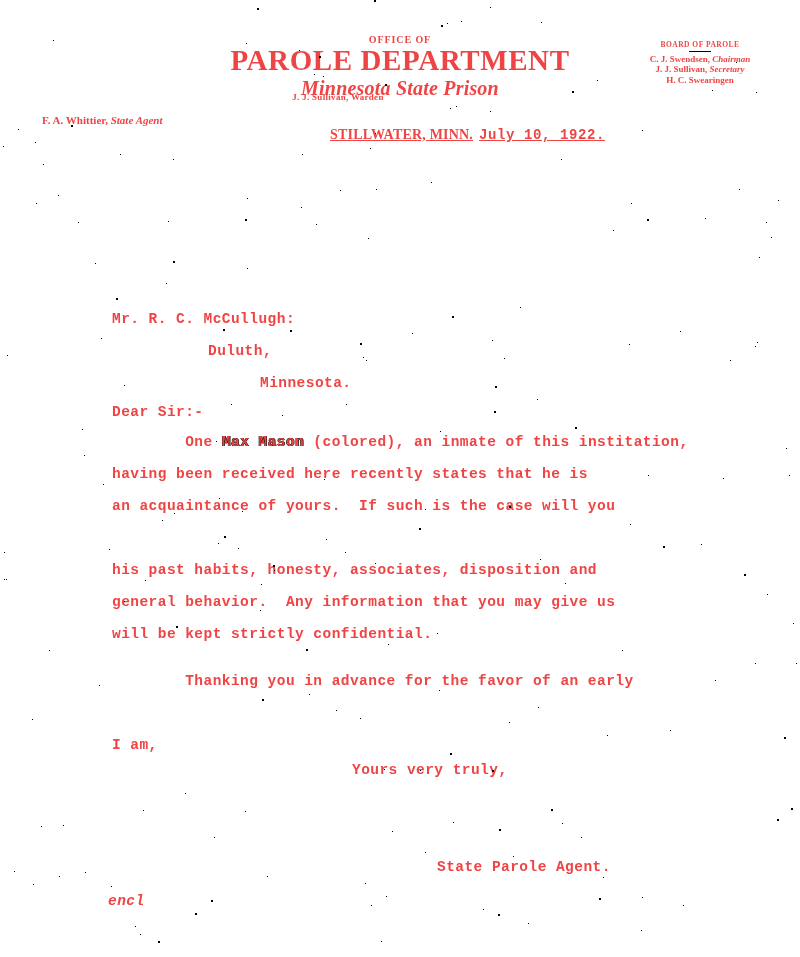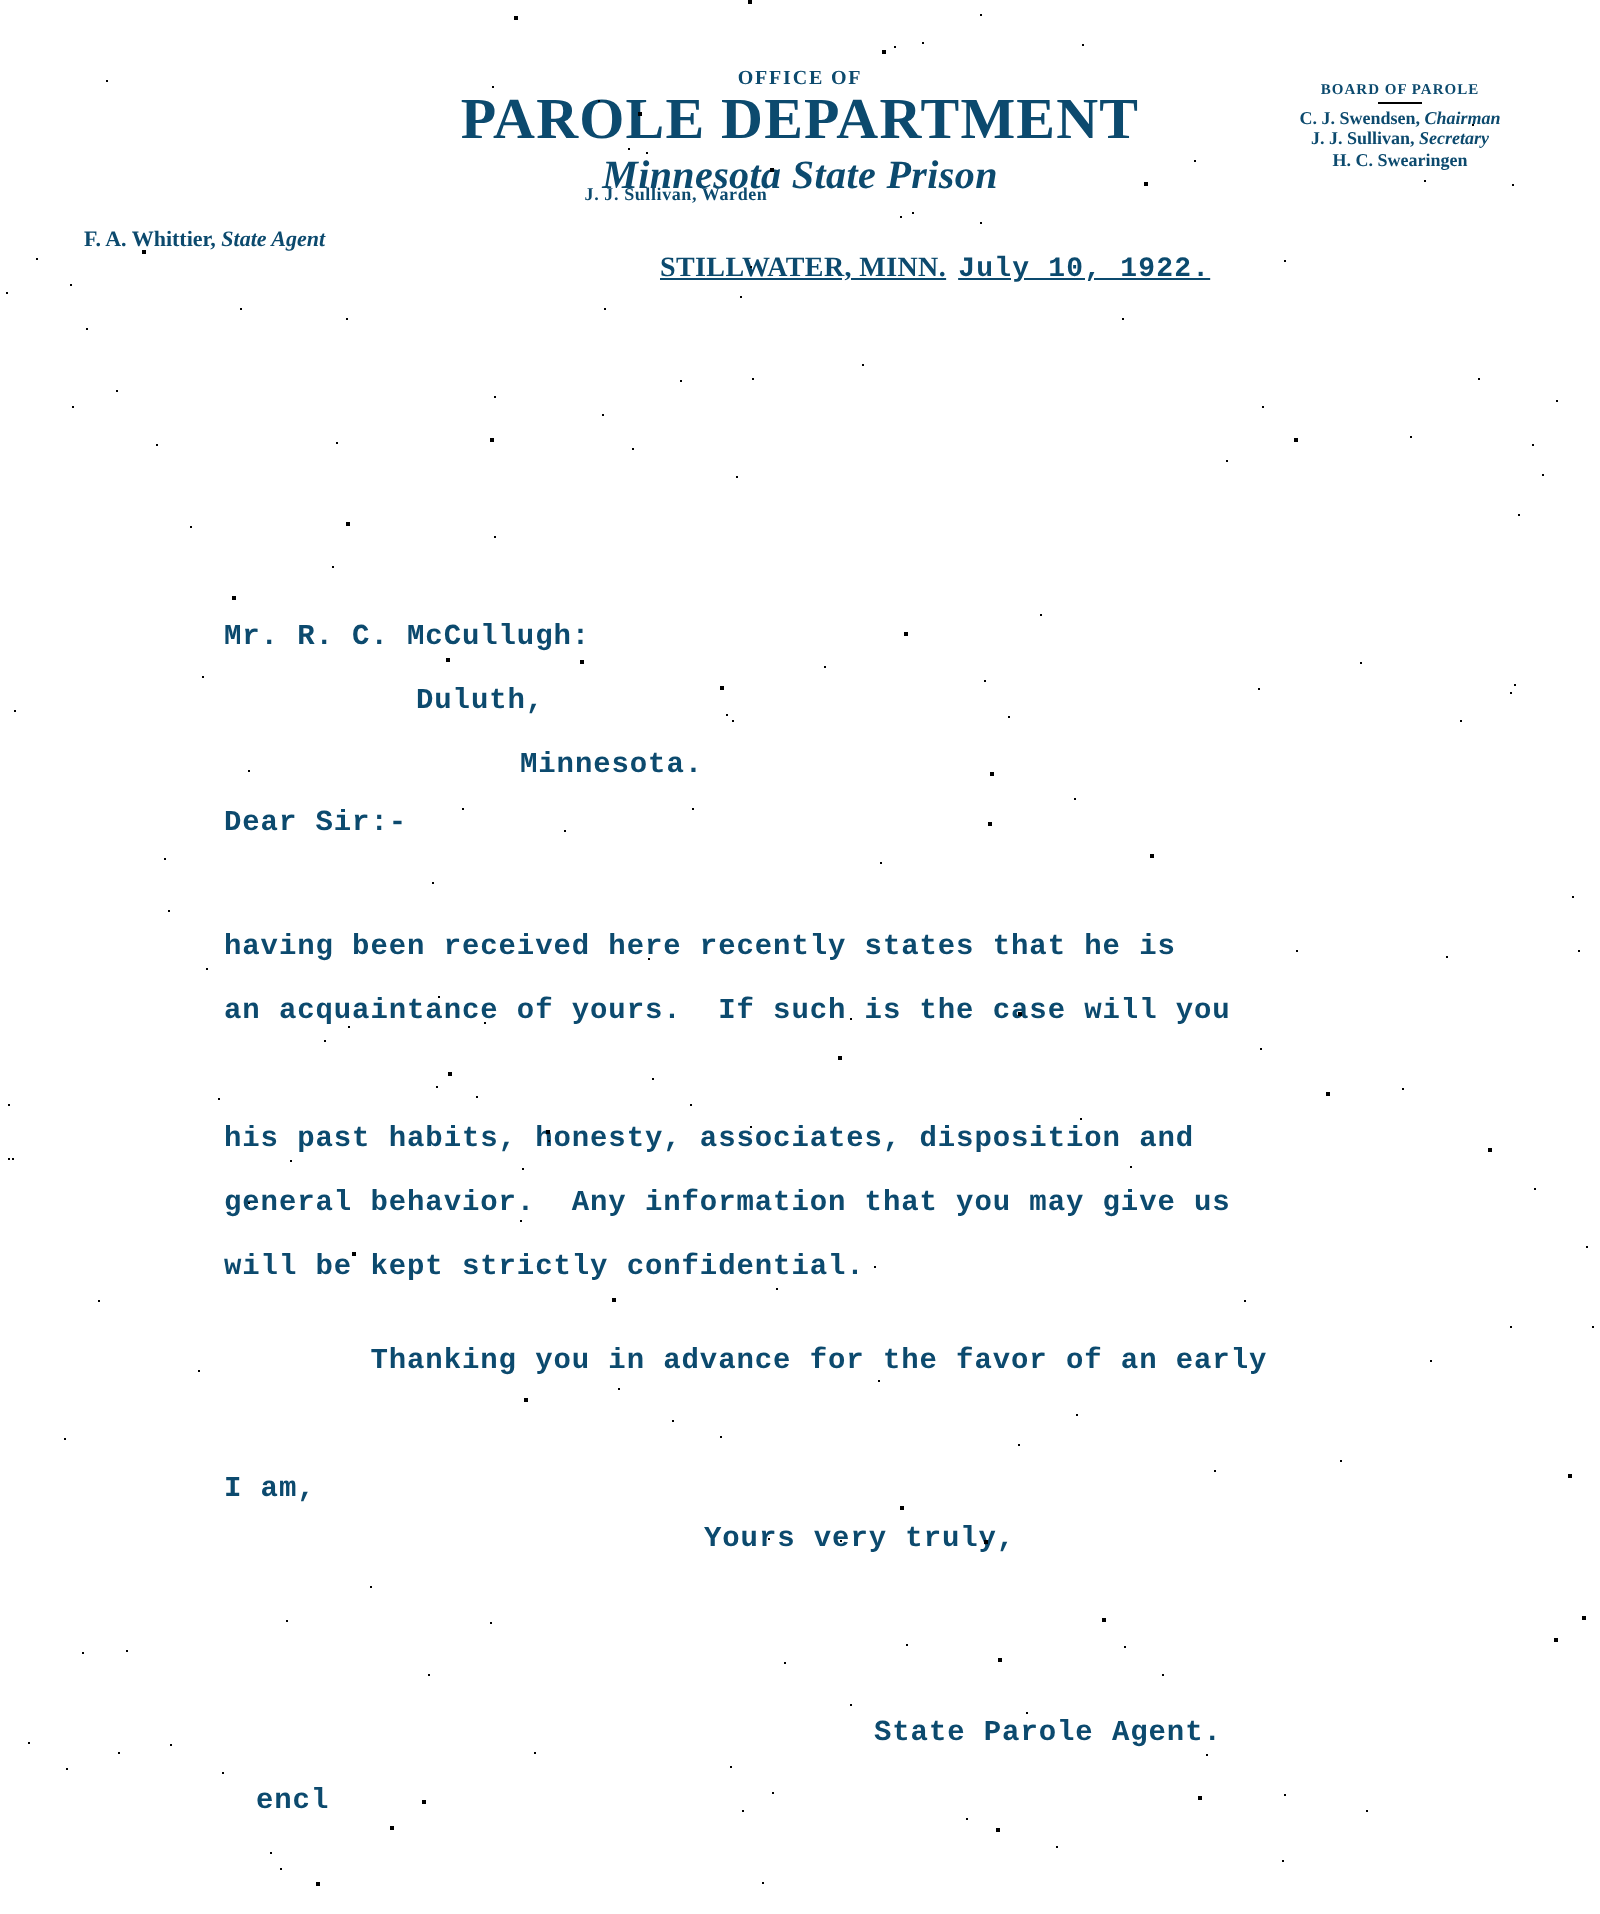--- a/index.html
+++ b/index.html
@@ -10,21 +10,21 @@
   }
 
   #page {
     position: relative;
     width: 800px;
     height: 957px;
     margin: 0 auto;
     background: #ffffff;
     overflow: hidden;
     font-family: "Liberation Serif", serif;
-    color: #0c4a6e;
+    color: #ef4444;
     -webkit-font-smoothing: none;
   }
 
   
   #speckles {
     position: absolute;
     inset: 0;
     pointer-events: none;
     z-index: 5;
   }
@@ -183,21 +183,21 @@
   .bl4  { top: 530px; }
   .bl5  { top: 562px; }
   .bl6  { top: 594px; }
   .bl7  { top: 626px; }
   .bl8  { top: 673px; }
   .bl9  { top: 705px; }
   .bl10 { top: 737px; }
 
   .closing    { top: 762px; left: 352px; }
   .signature  { top: 859px; left: 437px; }
-  .enclosure  { top: 893px; left: 128px; }
+  .enclosure  { top: 893px; left: 108px; font-style: italic; }
 
   
   .overstruck {
     text-shadow: 0.6px 0 0 #000, -0.45px 0 0 #000, 0 0.4px 0 #000;
   }
 </style>
 </head>
 <body>
 
 <div id="page">
@@ -238,20 +238,21 @@
   <div class="dateline">
     <span class="city">STILLWATER, MINN.</span><span class="date">July 10, 1922.</span>
   </div>
 
   <div class="typed addressee">Mr. R. C. McCullugh:</div>
   <div class="typed addr-city">Duluth,</div>
   <div class="typed addr-state">Minnesota.</div>
 
   <div class="typed salutation">Dear Sir:-</div>
 
+  <div class="typed body-line bl1"><span>        One </span><span class="overstruck">Max Mason</span><span> (colored), an inmate of this institation,</span></div>
 
   <div class="typed body-line bl2">having been received here recently states that he is</div>
   <div class="typed body-line bl3">an acquaintance of yours.  If such is the case will you</div>
   <div class="typed body-line bl5">his past habits, honesty, associates, disposition and</div>
   <div class="typed body-line bl6">general behavior.  Any information that you may give us</div>
   <div class="typed body-line bl7">will be kept strictly confidential.</div>
 
   <div class="typed body-line bl8">        Thanking you in advance for the favor of an early</div>
   <div class="typed body-line bl10">I am,</div>
 

